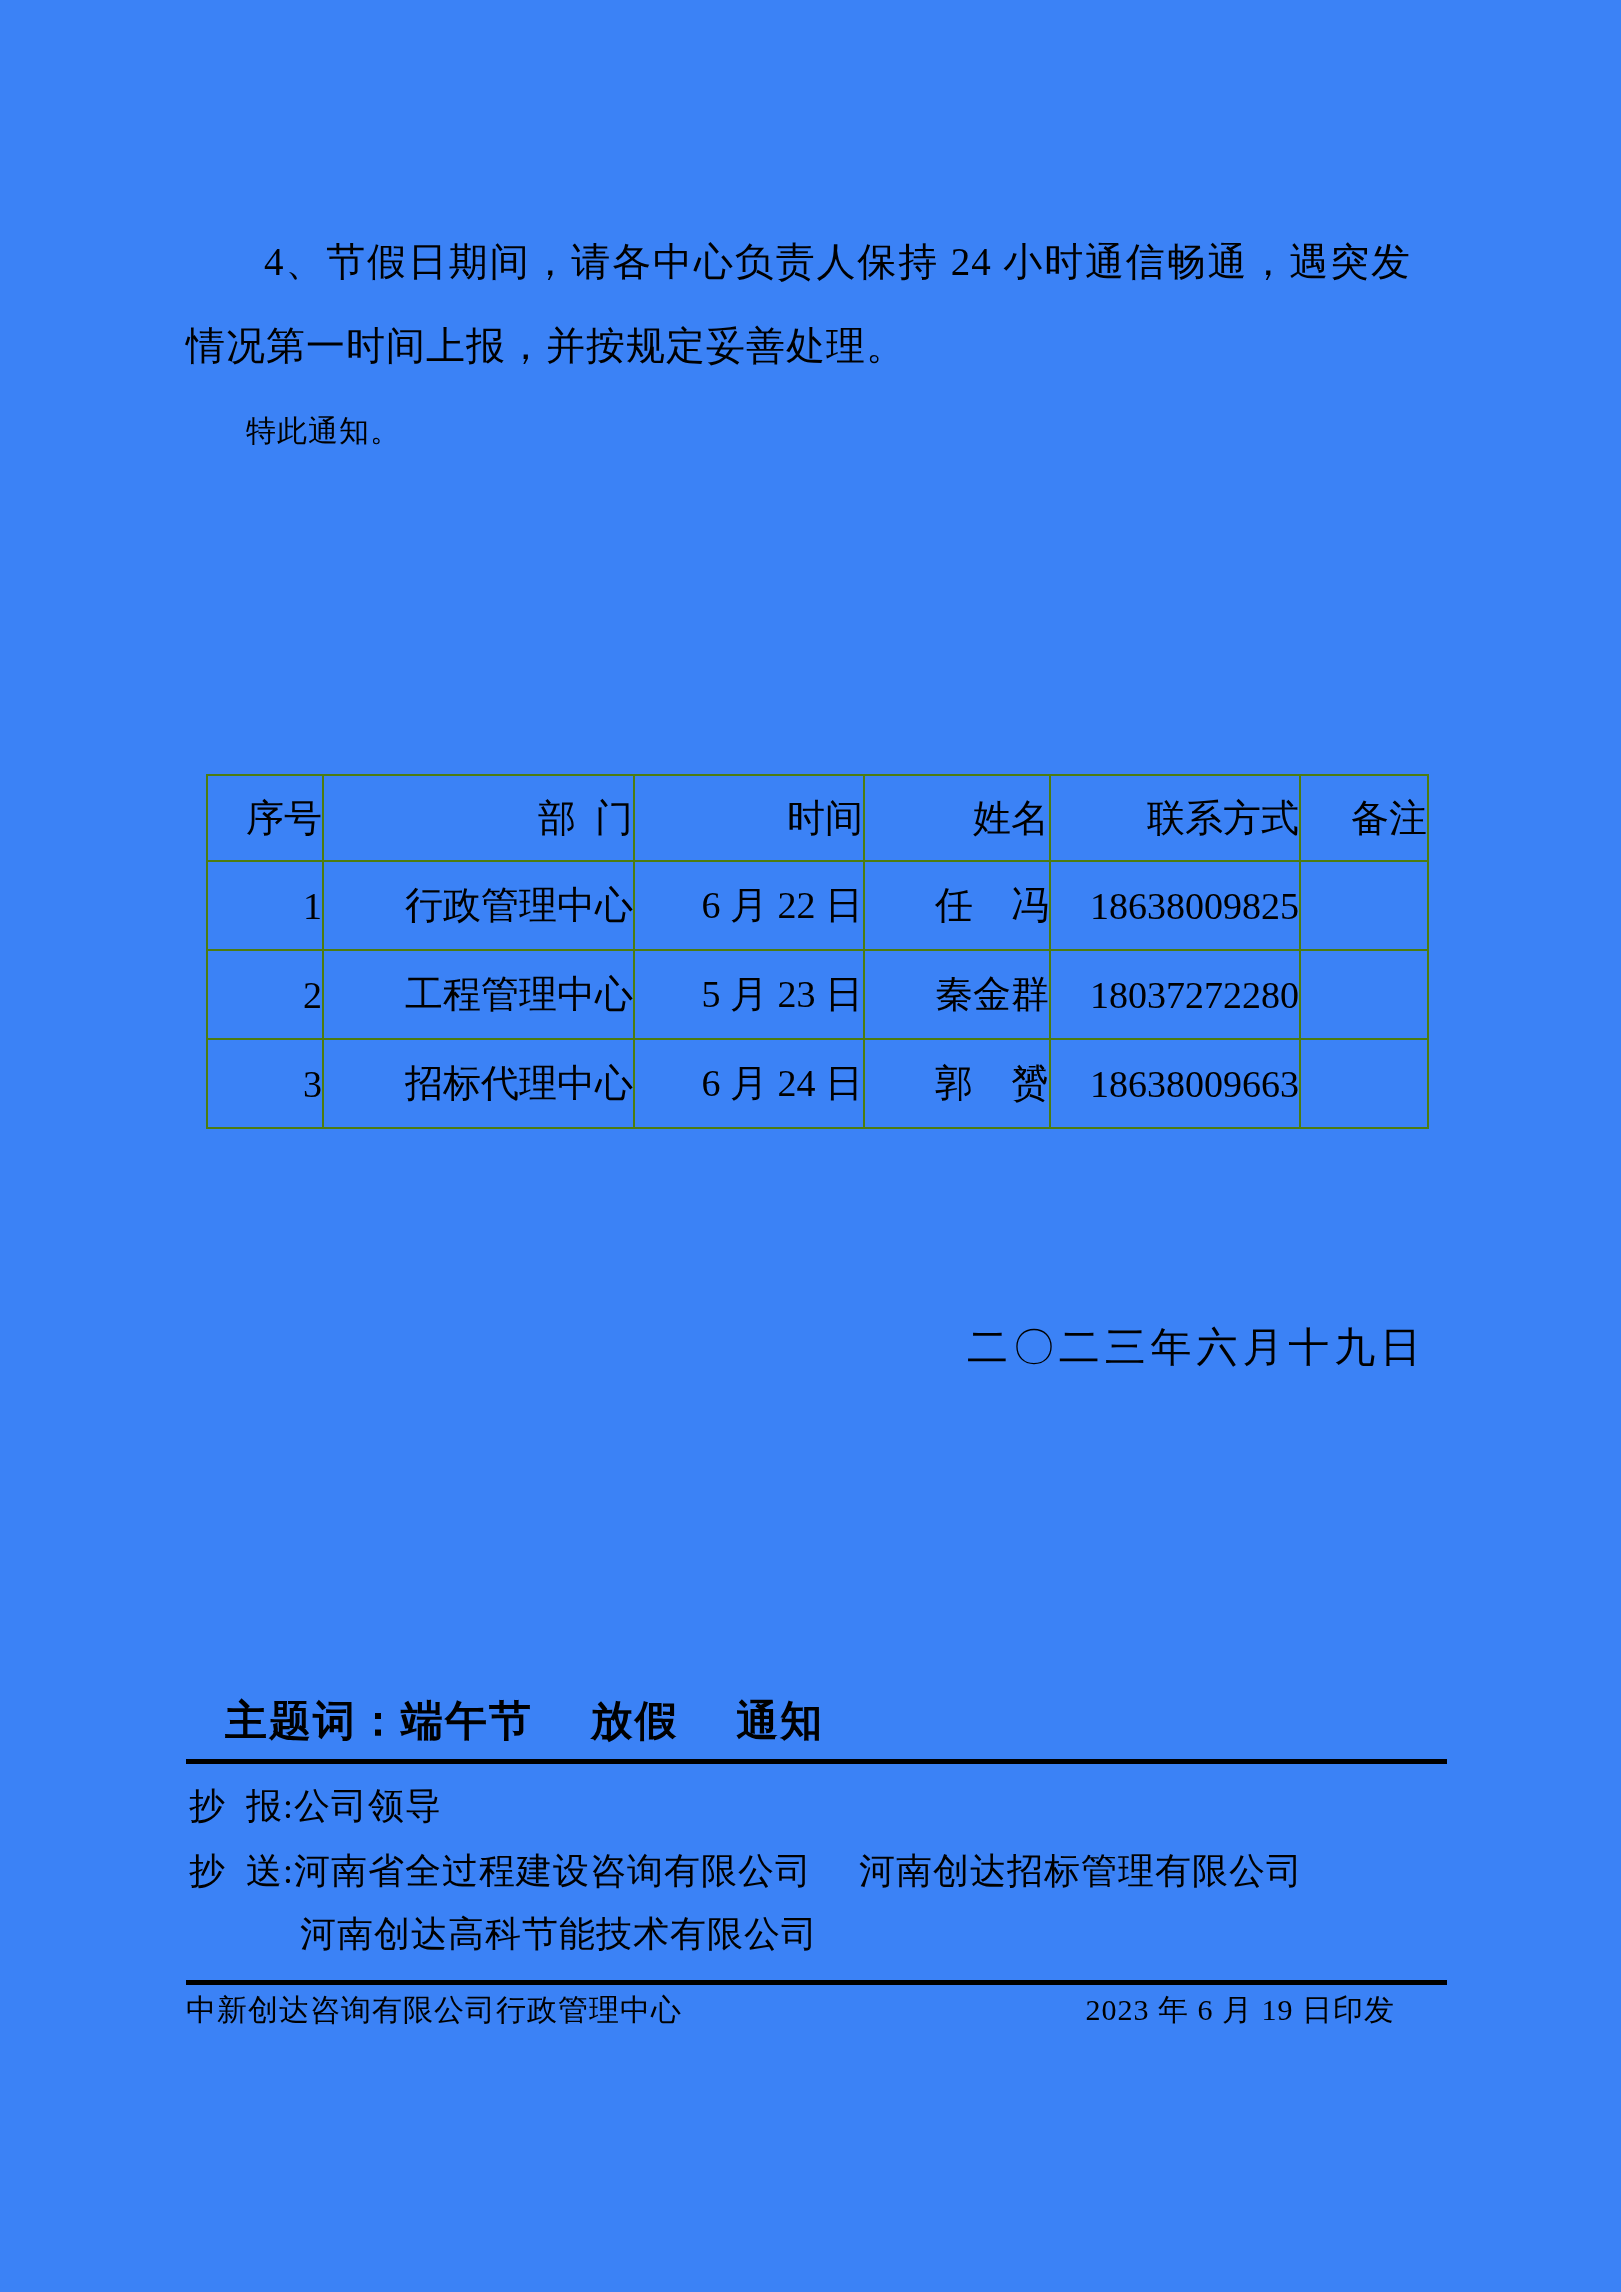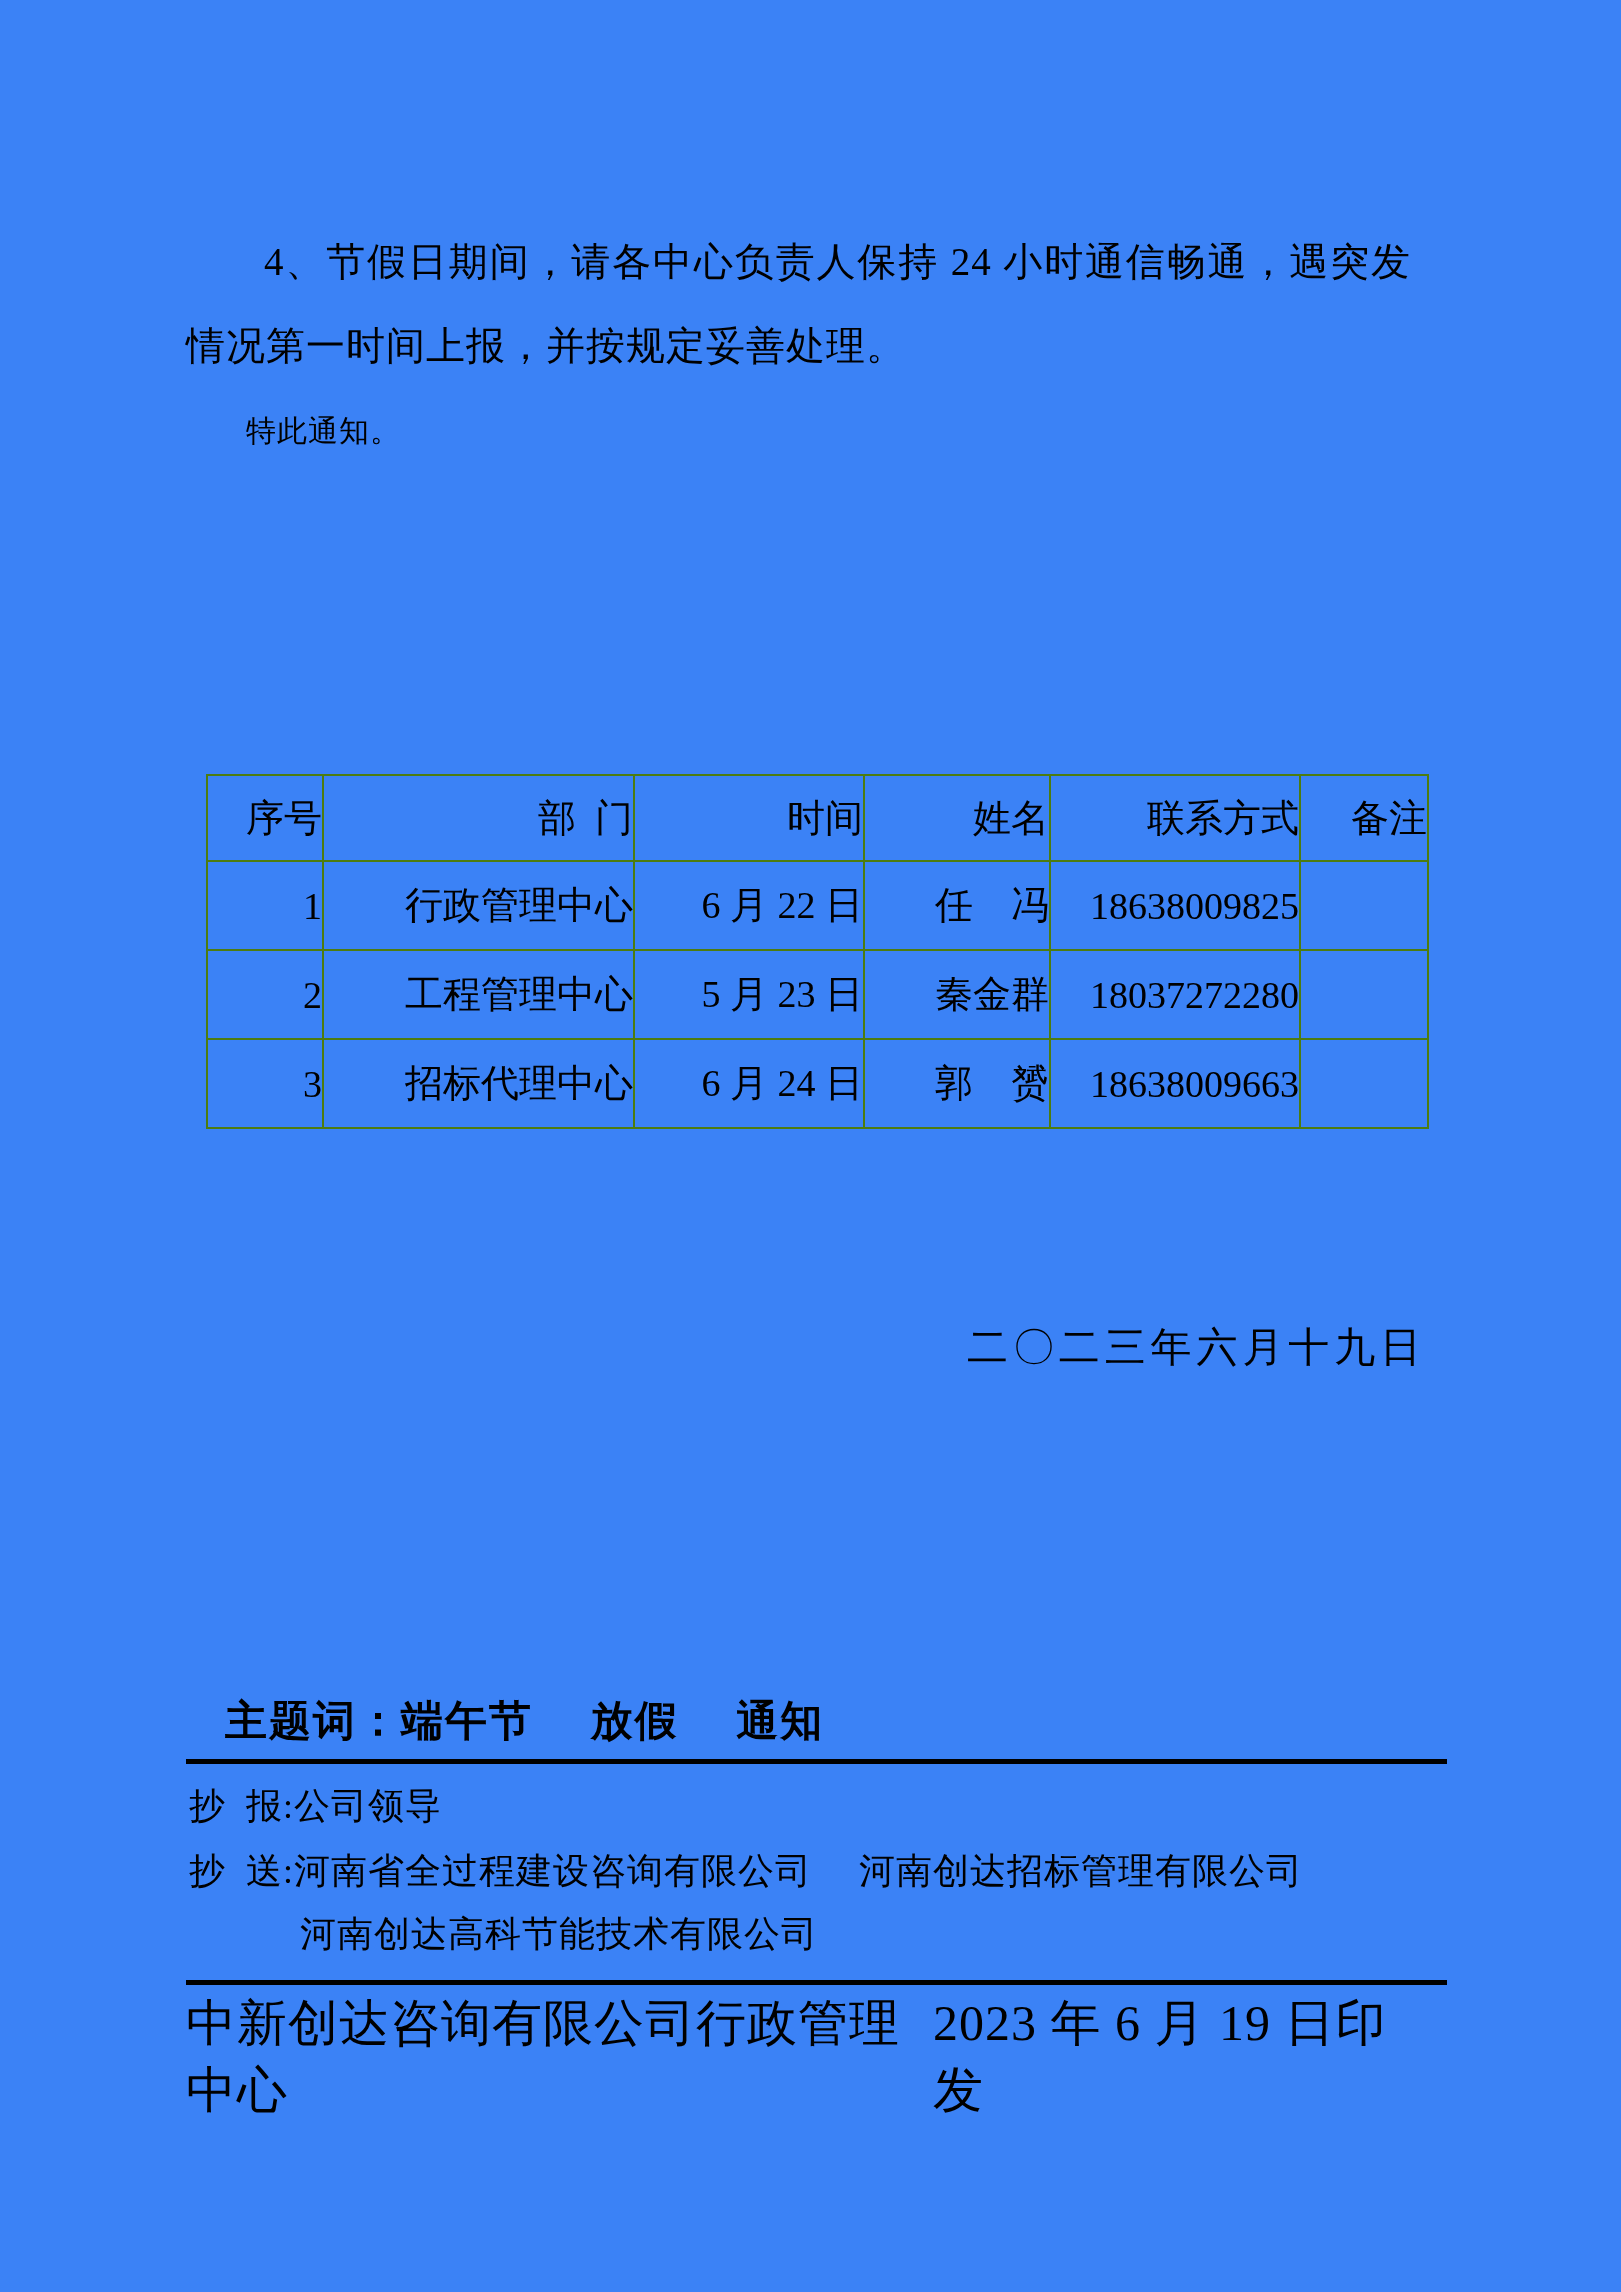--- a/index.html
+++ b/index.html
@@ -65,21 +65,21 @@
     position:absolute; left:189px;
     font-size:36px; letter-spacing:1px; line-height:41px;
   }
   .cc-1 { top:1786px; }
   .cc-2 { top:1851px; }
   .cc-3 { top:1914px; left:300px; }
 
   .footer-row {
     position:absolute; left:186px; top:1990px; width:1240px;
     display:flex; justify-content:space-between; align-items:center;
-    font-size:50px; letter-spacing:1px;
+    font-size:30px; letter-spacing:1px;
   }
   .footer-row .print-date { padding-right:31px; }
 </style>
 </head>
 <body>
 
 <div class="page">
 
   <div class="body-paragraph pre">4、节假日期间，请各中心负责人保持 24 小时通信畅通，遇突发情况第一时间上报，并按规定妥善处理。</div>
 

